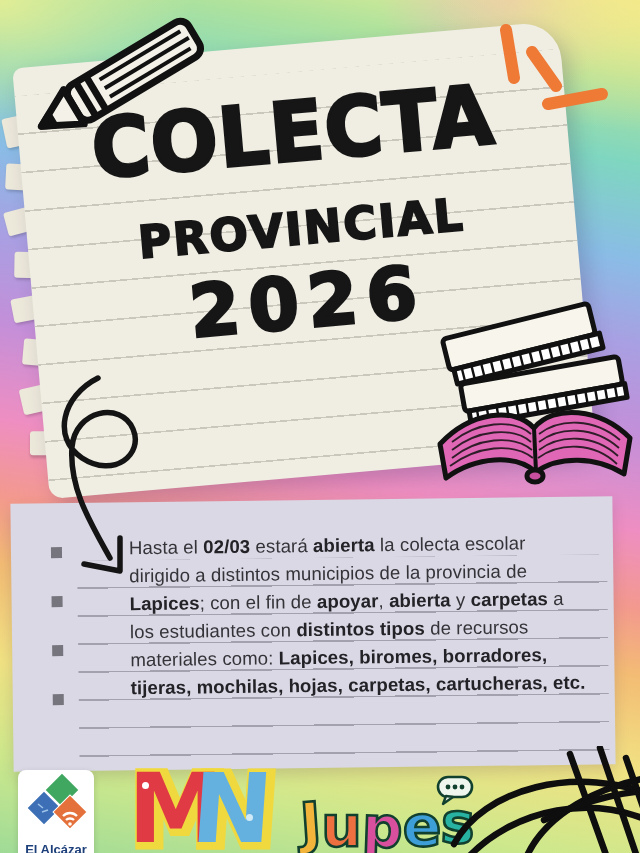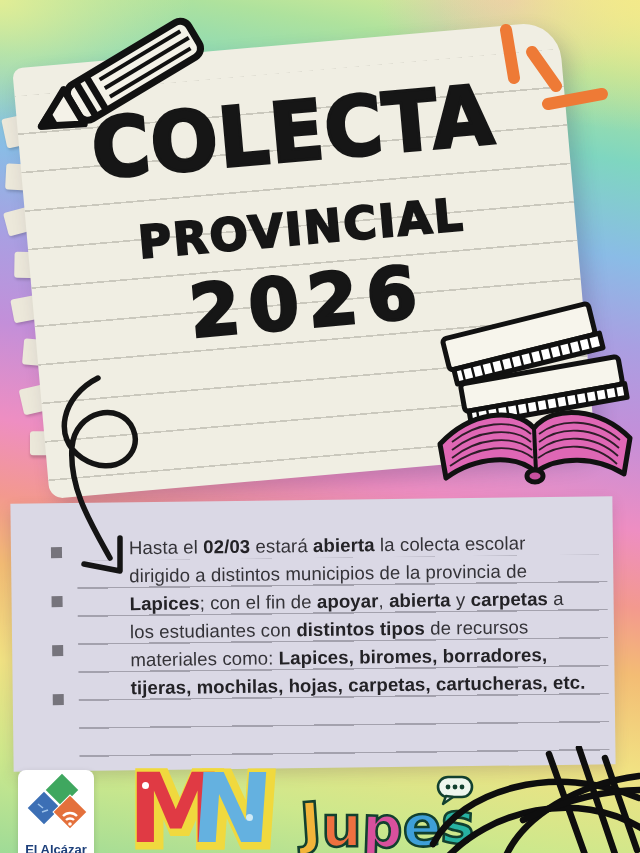--- a/index.html
+++ b/index.html
@@ -39,21 +39,21 @@
   .panel{position:absolute;left:12px;top:500px;width:602px;height:268px;
       background:#dad8e5;transform:rotate(-.7deg);
       box-shadow:0 6px 14px rgba(70,50,90,.18);}
   .panel-rules{position:absolute;left:66px;top:58px;width:530px;height:198px;
       background:repeating-linear-gradient(to bottom,transparent 0 26.5px,#a3a1ad 26.5px 28px);}
   .bullet{position:absolute;width:11px;height:11px;background:#76747c;left:40px;}
   .info-text{position:absolute;left:118px;top:32px;width:478px;
       font-size:18.6px;line-height:28px;color:#343338;letter-spacing:.1px;}
   .info-text p{margin:0;white-space:nowrap;}
   .info-text b{font-weight:bold;color:#232226;}
-  .logos{position:absolute;left:0;top:762px;width:620px;height:91px;}
+  .logos{position:absolute;left:0;top:762px;width:620px;height:91px;padding-left:21px;}
   .alcazar{position:absolute;left:18px;top:8px;width:76px;height:96px;background:#fff;
       border-radius:8px;box-shadow:0 2px 6px rgba(0,0,0,.15);}
   .alcazar-label{position:absolute;left:0;width:100%;top:72px;text-align:center;
       font-size:13px;font-weight:bold;color:#1d3f7a;}
   .mn{position:absolute;left:128px;top:2px;width:180px;height:100px;
       font-family:"DejaVu Sans",sans-serif;font-weight:800;font-size:96px;line-height:90px;}
   .mn span{position:absolute;top:0;}
   .mn .m-stroke,.mn .n-stroke{-webkit-text-stroke:11px #f0d93e;transform:translate(4px,2px);}
   .mn .m{left:0;color:#e03a44;}
   .mn .n{left:64px;color:#64b1e0;transform:skewX(-4deg);}

